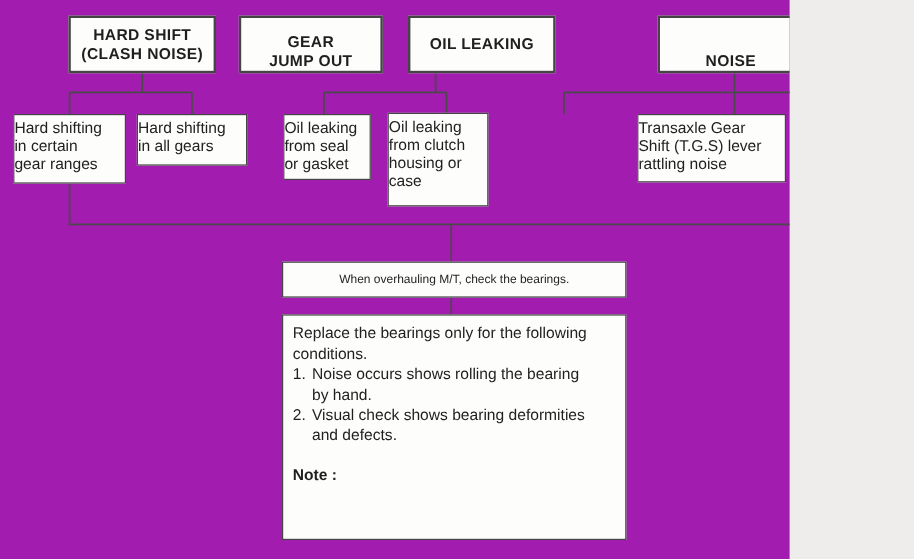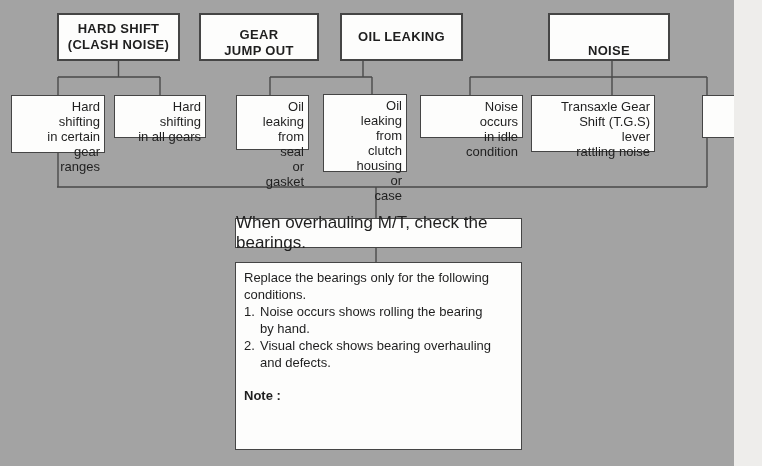--- a/index.html
+++ b/index.html
@@ -2,65 +2,64 @@
 <html><head>
 <meta charset="utf-8">
 <style>
   html,body{margin:0;padding:0;}
   body{
     font-family:"Liberation Sans","DejaVu Sans",sans-serif;
     background:#eeedeb;
   }
   #stage{
     position:relative;
-    width:734px;height:466px;
-    background:#a3a3a3;
+    width:658px;height:466px;
+    background:#a21caf;
     overflow:hidden;
     color:#1f1f1f;
   }
   #connectors{position:absolute;left:0;top:0;}
   .box{
     position:absolute;
     background:#fdfdfc;
     border:1.5px solid #454545;
     box-sizing:border-box;
   }
   .hdr{
     display:flex;align-items:center;justify-content:center;
     text-align:center;
     font-weight:bold;
     font-size:13px;line-height:16px;
     letter-spacing:.3px;
     border-width:2px;
   }
   .sym{
     font-size:13px;line-height:15px;
-    padding:3px 4px 2px 22px;
-    text-align:right;
+    padding:3px 4px 2px 0;
   }
   .txt{white-space:pre-line;}
   .hdr .txt{white-space:pre-line;}
   
   #h0{left:57px; top:13px; width:123px; height:48px;}
   #h1{left:199px;top:13px; width:120px; height:48px;align-items:flex-end;}
   #h2{left:340px;top:13px; width:123px; height:48px;}
   #h3{left:548px;top:13px; width:122px; height:48px;align-items:flex-end;}
   
   #s0{left:11px; top:95px; width:94px;  height:58px;}
   #s1{left:114px;top:95px; width:92px;  height:43px;}
   #s2{left:236px;top:95px; width:73px;  height:55px;}
   #s3{left:323px;top:94px; width:84px;  height:78px;}
   #s4{left:420px;top:95px; width:103px; height:43px;}
   #s5{left:531px;top:95px; width:124px; height:57px;}
   #s6{left:663px;top:95px; width:87px;  height:43px;margin-left:39px;}
   
   #check{
     left:235px;top:218px;width:287px;height:30px;
     display:flex;align-items:center;justify-content:center;
-    font-size:17px;
+    font-size:10px;
   }
   
   #replace{
     left:235px;top:262px;width:287px;height:188px;
     font-size:13px;line-height:17px;
     padding:6px 6px 0 8px;
   }
   #replace .item{display:flex;}
   #replace .num{flex:0 0 16px;}
   #replace .note{display:flex;margin-top:16px;font-weight:bold;}
@@ -112,24 +111,20 @@
     <span class="txt">Oil leaking
 from seal
 or gasket</span>
   </div>
   <div class="box sym" id="s3">
     <span class="txt">Oil leaking
 from clutch
 housing or
 case</span>
   </div>
-  <div class="box sym" id="s4">
-    <span class="txt">Noise occurs
-in idle condition</span>
-  </div>
   <div class="box sym" id="s5">
     <span class="txt">Transaxle Gear
 Shift (T.G.S) lever
 rattling noise</span>
   </div>
   <div class="box sym" id="s6">
     <span class="txt">Noise while
 driving</span>
   </div>
 
@@ -140,21 +135,21 @@
   <div class="box" id="replace">
     <div class="txt">Replace the bearings only for the following
 conditions.</div>
     <div class="item">
       <span class="num">1.</span>
       <span class="txt">Noise occurs shows rolling the bearing
 by hand.</span>
     </div>
     <div class="item">
       <span class="num">2.</span>
-      <span class="txt">Visual check shows bearing overhauling
+      <span class="txt">Visual check shows bearing deformities
 and defects.</span>
     </div>
     <div class="note">
       <span class="note-label">Note :</span>
     </div>
   </div>
 
 </div>
 
 </body></html>

